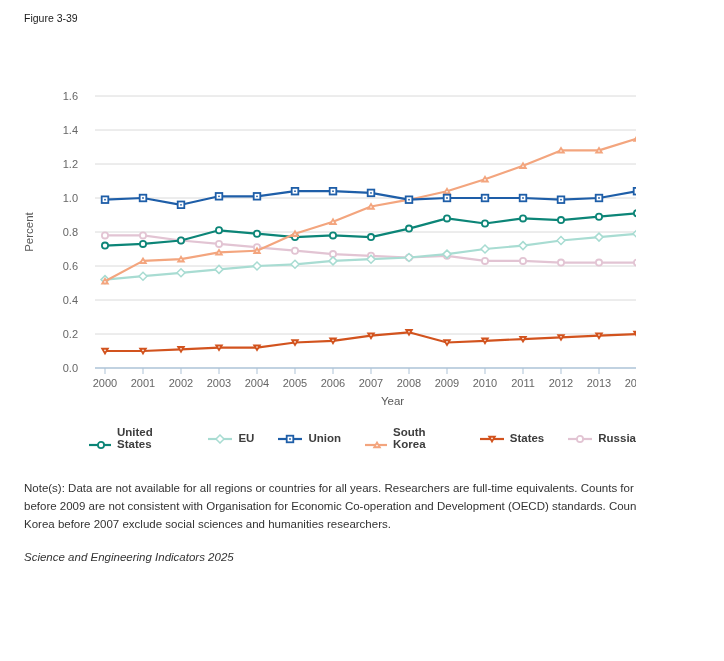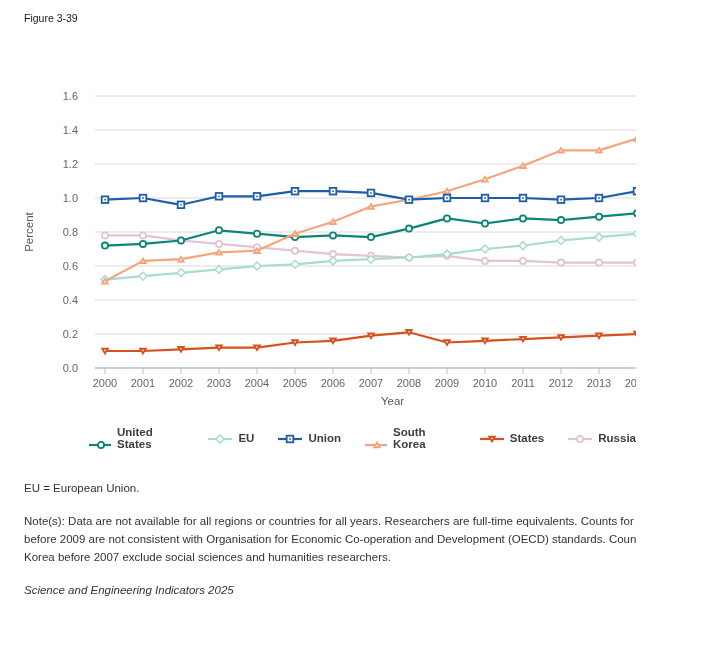--- a/index.html
+++ b/index.html
@@ -301,17 +301,16 @@
       <span class="legend-item">
         <svg width="24" height="10">
           <line x1="0" y1="5" x2="24" y2="5" stroke="#e2c4d3" stroke-width="2.2"></line>
           <circle cx="12" cy="5" r="3.1" fill="#ffffff" stroke="#e2c4d3" stroke-width="1.8"></circle>
         </svg>
         <span class="legend-label">Russia</span>
       </span>
     </div>
 
   <div class="notes">
-    <p>EU = European Union.</p>
     <p>Note(s): Data are not available for all regions or countries for all years. Researchers are full-time equivalents. Counts for China before 2009 are not consistent with Organisation for Economic Co-operation and Development (OECD) standards. Counts for South Korea before 2007 exclude social sciences and humanities researchers.</p>
     <p class="credit">Science and Engineering Indicators 2025</p>
   </div>
 </div>
 
 </body></html>

